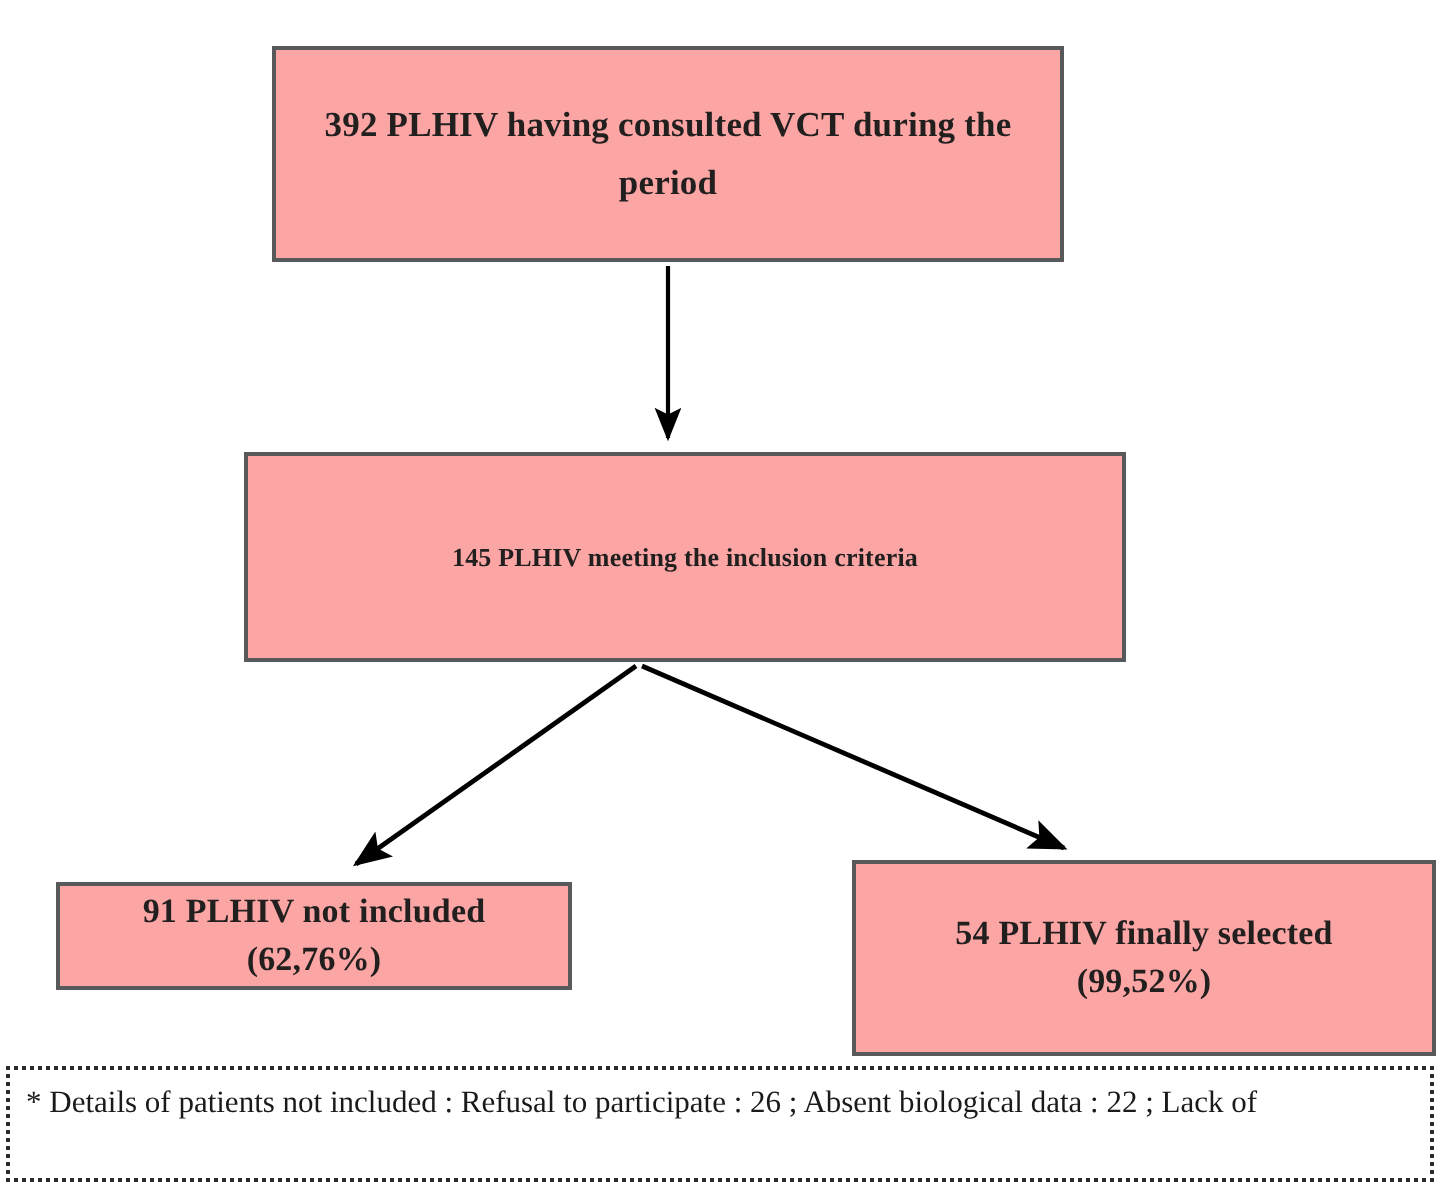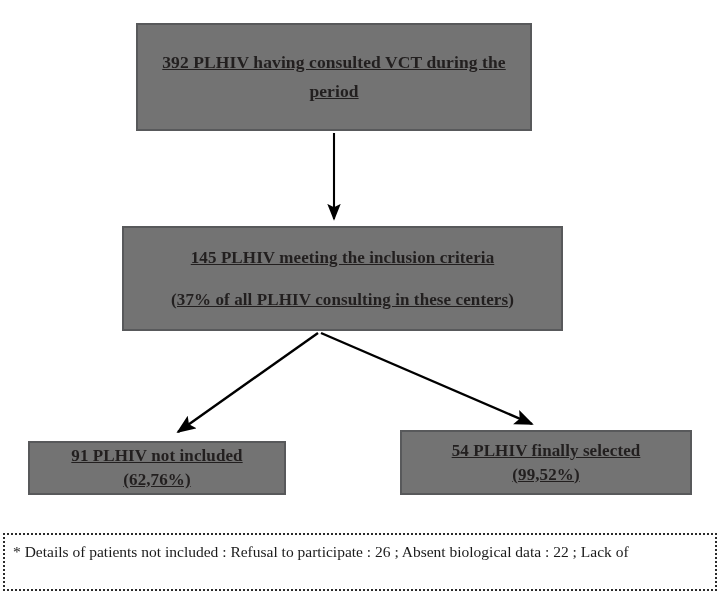--- a/index.html
+++ b/index.html
@@ -16,31 +16,30 @@
     width: 723px;
     height: 594px;
     background: #ffffff;
     overflow: hidden;
   }
 
   
   .node {
     position: absolute;
     box-sizing: border-box;
-    background: #737373;
+    background: #fca5a5;
     border: 2px solid #58595b;
     display: flex;
     flex-direction: column;
     align-items: center;
     justify-content: center;
     text-align: right;
     font-weight: bold;
     color: #221f1f;
     letter-spacing: 0.1px;
-    text-decoration: underline;
   }
   .node .line {
     display: block;
     white-space: nowrap;
   }
 
   
   #node-source {
     left: 136px;
     top: 23px;
@@ -49,40 +48,40 @@
     font-size: 17.5px;
   }
   #node-source .line + .line { margin-top: 8px; }
 
   
   #node-eligible {
     left: 122px;
     top: 226px;
     width: 441px;
     height: 105px;
-    font-size: 17px;
+    font-size: 13px;
   }
   #node-eligible .line + .line { margin-top: 22px; }
 
   
   #node-excluded {
     left: 28px;
     top: 441px;
     width: 258px;
     height: 54px;
     font-size: 17px;
   }
   #node-excluded .line + .line { margin-top: 4px; }
 
   
   #node-included {
-    left: 400px;
+    left: 426px;
     top: 430px;
     width: 292px;
-    height: 65px;
+    height: 98px;
     font-size: 17px;
   }
   #node-included .line + .line { margin-top: 4px; }
 
   
   #connectors {
     position: absolute;
     left: 0;
     top: 0;
     width: 723px;
@@ -133,21 +132,20 @@
     </g>
   </svg>
 
   <div class="node" id="node-source">
     <span class="line">392 PLHIV having consulted VCT during the</span>
     <span class="line">period</span>
   </div>
 
   <div class="node" id="node-eligible">
     <span class="line">145 PLHIV meeting the inclusion criteria</span>
-    <span class="line">(37% of all PLHIV consulting in these centers)</span>
   </div>
 
   <div class="node" id="node-excluded">
     <span class="line">91 PLHIV not included</span>
     <span class="line">(62,76%)</span>
   </div>
 
   <div class="node" id="node-included">
     <span class="line">54 PLHIV finally selected</span>
     <span class="line">(99,52%)</span>

